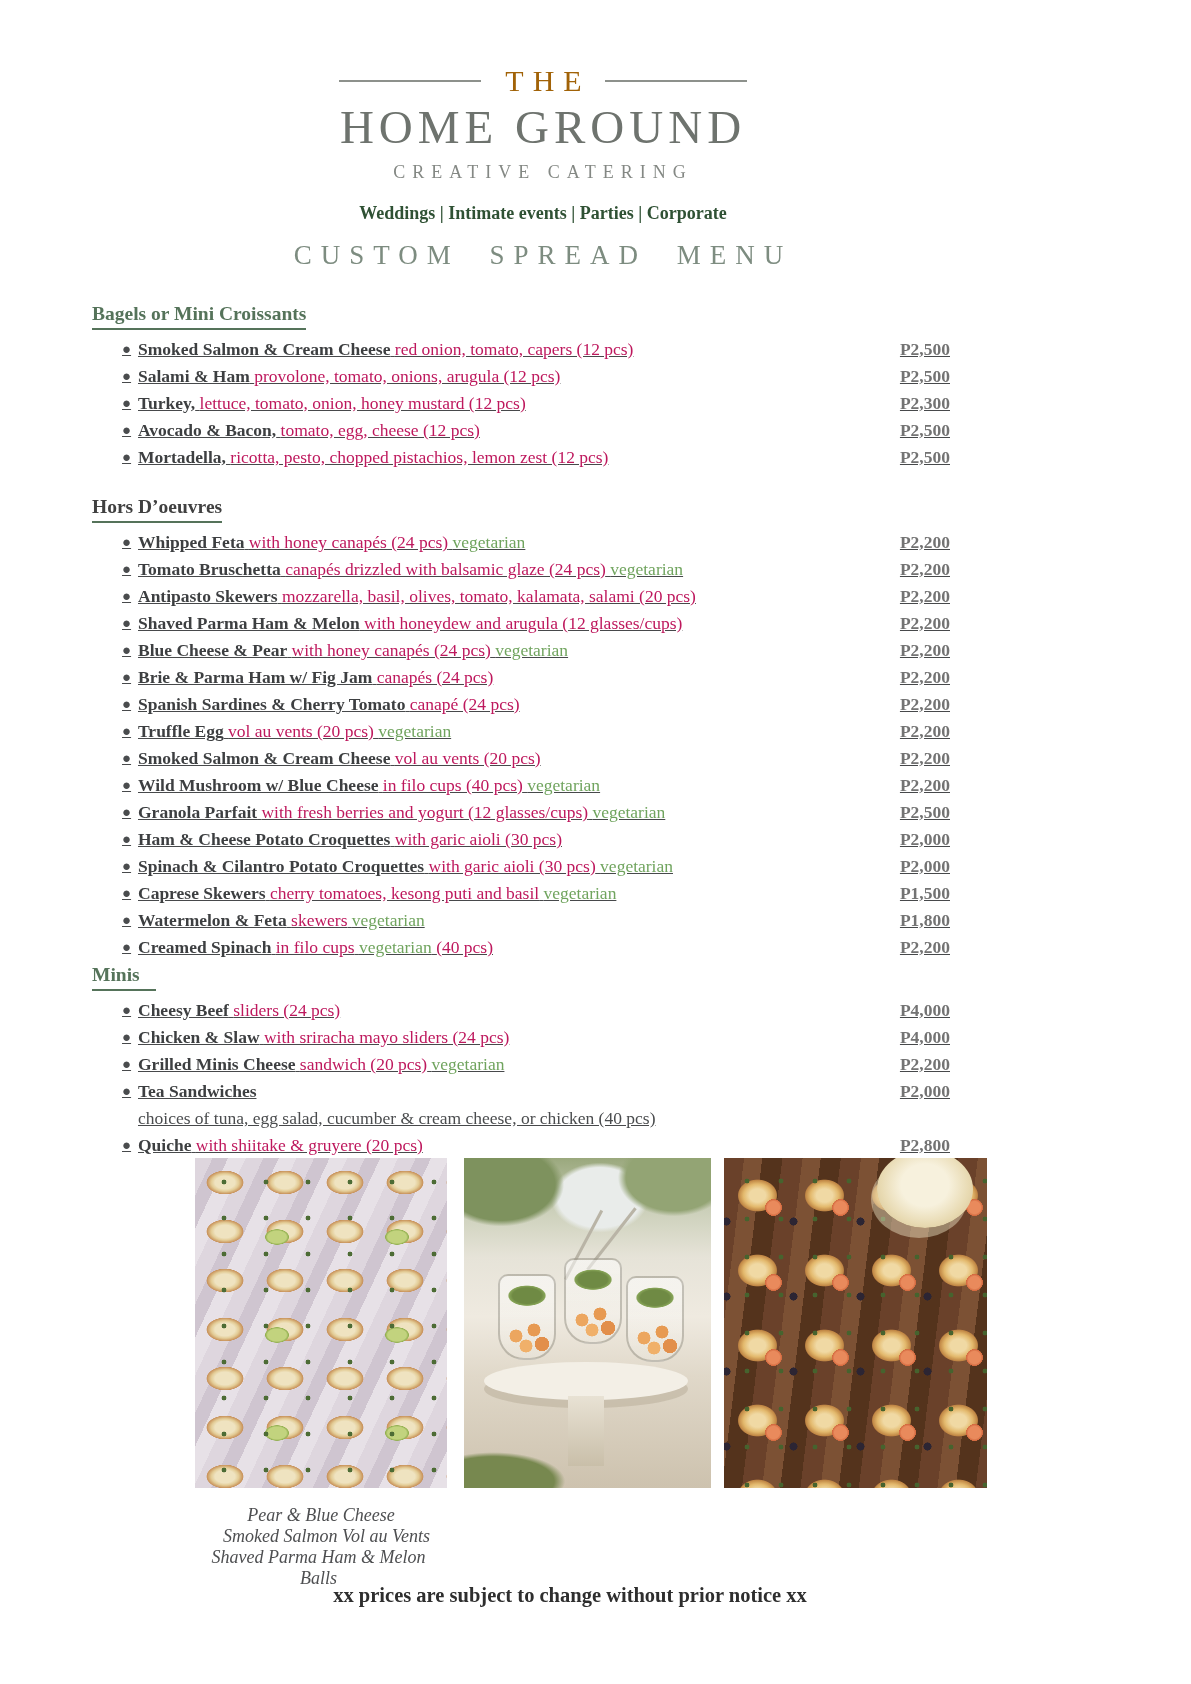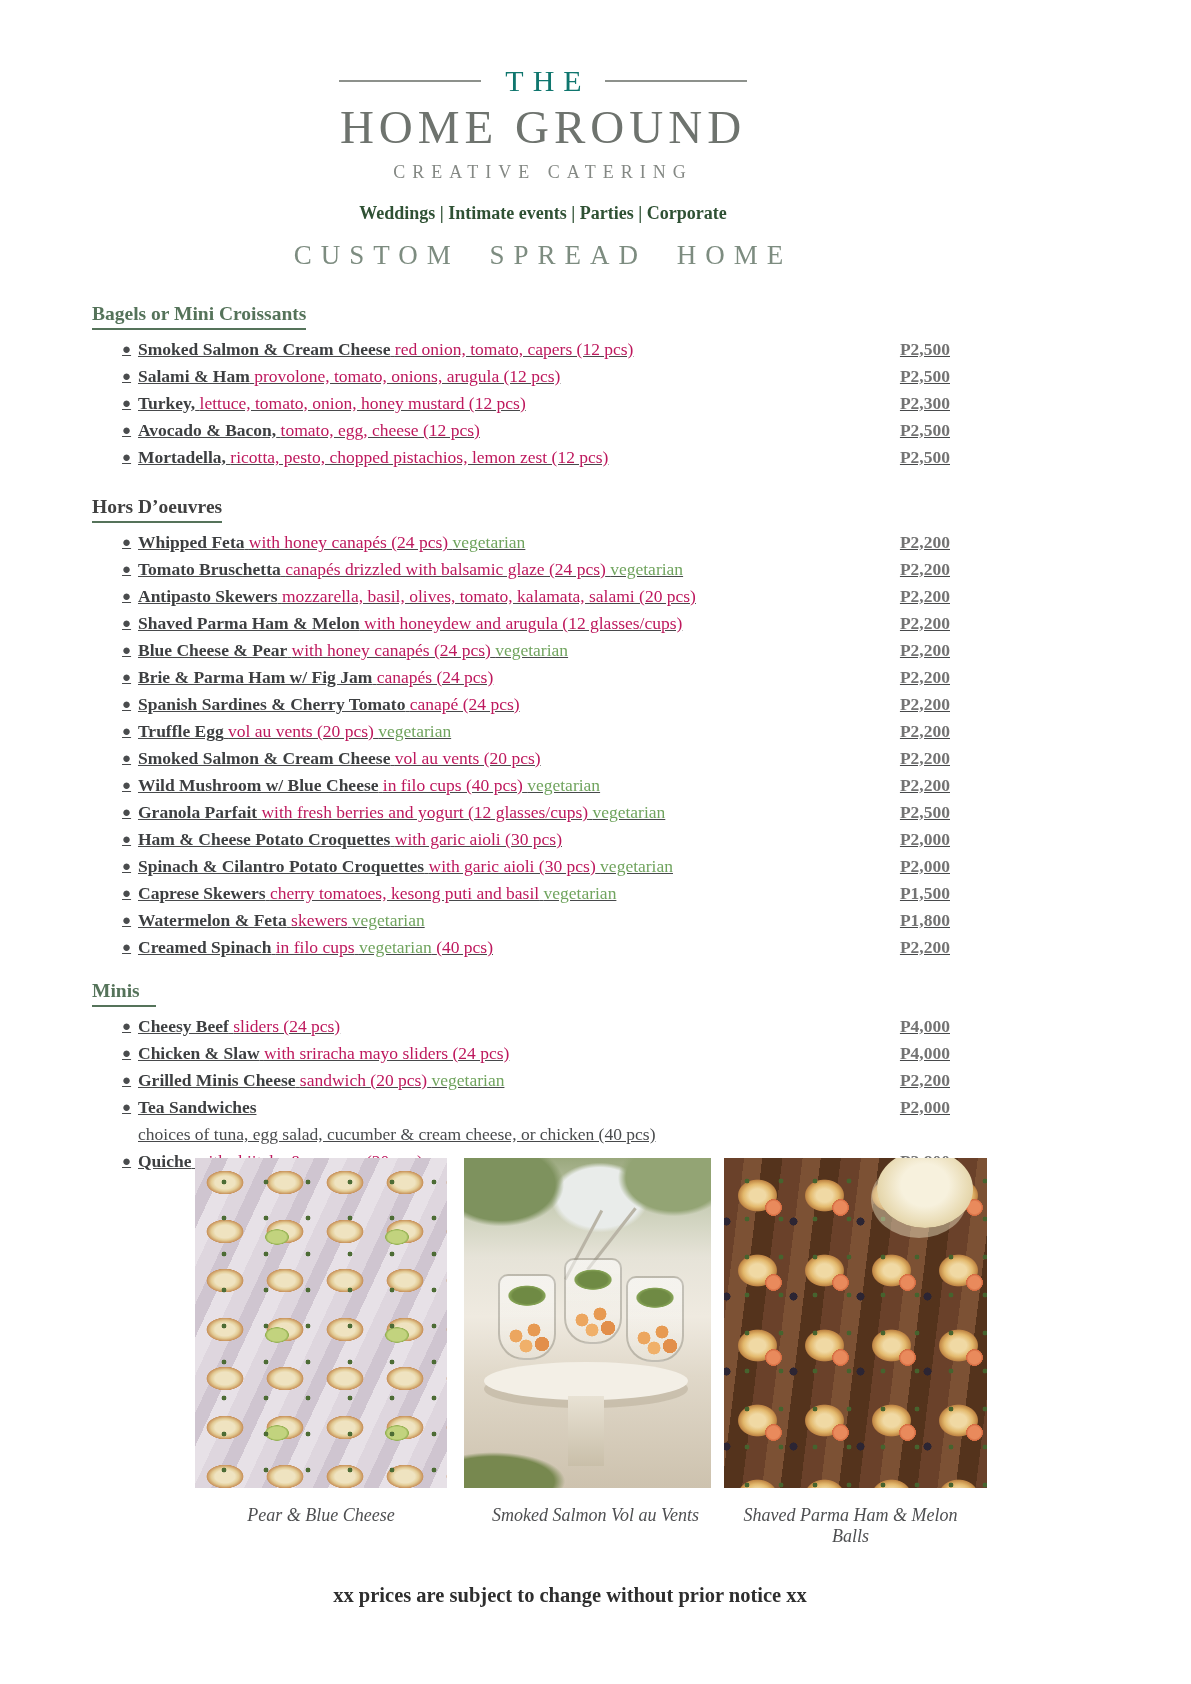--- a/index.html
+++ b/index.html
@@ -2,32 +2,32 @@
 <html><head>
 <meta charset="utf-8">
 <style>
   html,body{margin:0;padding:0;background:#ffffff;}
   body{width:1191px;height:1684px;position:relative;font-family:"Liberation Serif","DejaVu Serif",serif;color:#47494b;}
   .page{position:absolute;inset:0;background:#fff;}
 
   
   .header{position:absolute;top:64px;left:75px;width:936px;text-align:center;color:#70746f;}
   .logo-top{display:flex;align-items:center;justify-content:center;gap:14px;}
-  .logo-the{font-size:30px;letter-spacing:9px;color:#0f766e;margin-left:10px;}
+  .logo-the{font-size:30px;letter-spacing:9px;color:#a16207;margin-left:10px;}
   .rule{display:inline-block;width:142px;height:2px;background:#8d918c;}
   .logo-main{font-size:47px;letter-spacing:5px;color:#6e736e;margin-top:2px;white-space:nowrap;}
   .logo-sub{font-size:18px;letter-spacing:7px;color:#6f746f;opacity:.85;margin-top:8px;}
   .tagline{font-size:18px;font-weight:bold;color:#2f5134;margin-top:20px;}
   .spread-title{font-size:27px;letter-spacing:9px;word-spacing:14px;color:#7d8c80;margin-top:16px;white-space:nowrap;}
 
   
   .menu{position:absolute;top:300px;left:0;width:1191px;font-size:17.5px;line-height:27px;}
   .menu-section{margin:0;text-decoration:underline;}
   .menu-section.s2{margin-top:22px;}
-  .menu-section.s3{margin-top:16px;}
+  .menu-section.s3{margin-top:0px;}
   .section-heading{margin-left:92px;display:inline-block;font-size:19.5px;font-weight:bold;color:#55735a;border-bottom:2.5px solid #5a7a60;padding-bottom:1px;line-height:27px;}
   .menu-section.s3 .section-heading{padding-right:16px;}
   .section-items{margin-top:6px;}
   .menu-row{display:flex;margin-left:122px;width:828px;}
   .bullet{width:16px;flex:0 0 16px;color:#4a4c4e;font-size:15px;}
   .row-text{flex:1 1 auto;padding-right:10px;}
   .item-name{font-weight:bold;color:#3d3f41;}
   .item-desc{color:#be185d;}
   .veg{color:#70a45e;}
   .item-price{flex:0 0 70px;text-align:right;font-weight:bold;color:#737373;white-space:nowrap;}
@@ -79,21 +79,21 @@
       radial-gradient(circle 11px at 50% 50%, #e98a5c 0 55%, #d3693f 75%, rgba(0,0,0,0) 78%),
       radial-gradient(ellipse 27px 22px at 50% 50%, #f0d9a4 0 30%, #e3b96d 52%, #c08644 70%, rgba(0,0,0,0) 74%),
       repeating-linear-gradient(97deg, #6a412a 0 20px, #7c5134 20px 38px, #54331c 38px 58px);
     background-size:34px 38px,67px 75px,67px 75px,67px 75px,auto;
     background-position:6px 4px,36px 26px,16px 12px,0 0,0 0;}
   .flower{position:absolute;right:14px;top:-8px;width:96px;height:78px;border-radius:50%;
     background:radial-gradient(ellipse at 50% 45%, #f7f1dd 0 35%, #e8dab2 65%, #cdb988 100%);
     box-shadow:-6px 10px 0 rgba(240,230,200,.45);}
 
   .captions{position:absolute;top:1505px;left:195px;width:792px;display:flex;
-    font-style:italic;font-size:18px;color:#4e4f51;}
+    font-style:italic;font-size:18px;color:#4e4f51;flex-direction:column;}
   .caption{text-align:center;}
   .caption.c1{width:252px;margin-right:17px;}
   .caption.c2{width:247px;margin-right:13px;}
   .caption.c3{width:263px;}
 
   
   .footer-note{position:absolute;top:1584px;left:0;width:1140px;text-align:center;
     font-weight:bold;font-size:20.5px;color:#2e2e2e;}
 </style>
 </head>
@@ -103,21 +103,21 @@
 
   <div class="header">
     <div class="logo-top">
       <span class="rule"></span>
       <span class="logo-the">THE</span>
       <span class="rule"></span>
     </div>
     <div class="logo-main">HOME GROUND</div>
     <div class="logo-sub">CREATIVE CATERING</div>
     <div class="tagline" style="color: rgb(47, 81, 52);">Weddings | Intimate events | Parties | Corporate</div>
-    <div class="spread-title" style="color: rgb(125, 140, 128);">CUSTOM SPREAD HOME</div>
+    <div class="spread-title" style="color: rgb(125, 140, 128);">CUSTOM SPREAD MENU</div>
   </div>
 
   <div class="menu" id="menu-sections">
       <div class="menu-section s1"><div class="section-heading" style="color: rgb(85, 115, 90); border-bottom-color: rgb(85, 115, 90);">Bagels or Mini Croissants</div><div class="section-items">
           <div class="menu-row">
             <span class="bullet">●</span>
             <span class="row-text"><span class="item-name">Smoked Salmon &amp; Cream Cheese</span> <span class="item-desc">red onion, tomato, capers (12 pcs)</span></span>
             <span class="item-price">P2,500</span>
           </div>
           <div class="menu-row">

